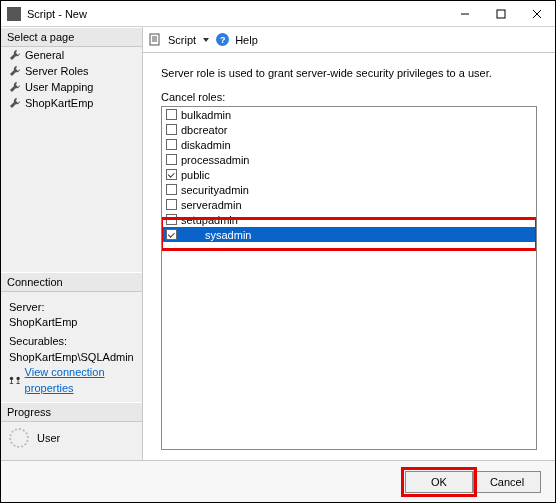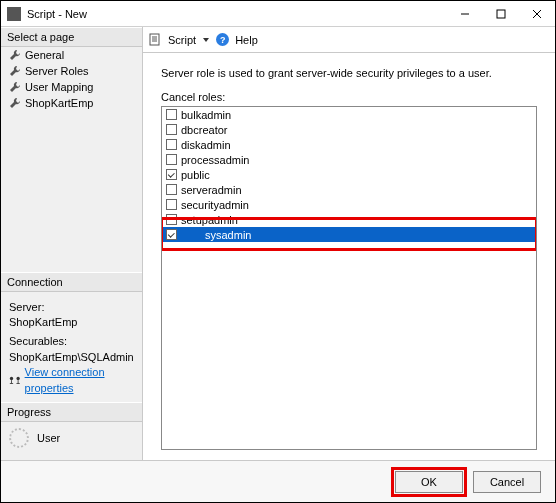--- a/index.html
+++ b/index.html
@@ -33,21 +33,21 @@
   .content { flex: 1; padding: 14px 18px 10px 18px; font-size: 11px; color: #000; overflow: hidden; display: flex; flex-direction: column; }
   .desc { margin-bottom: 12px; }
   .roles-label { margin-bottom: 3px; }
   .roles-box { flex: 1; border: 1px solid #888; background: #fff; overflow: auto; position: relative; }
   .role-row { display: flex; align-items: center; height: 15px; padding: 0 4px; font-size: 11px; }
   .role-row.selected { background: #0a63c8; color: #fff; gap: 24px; }
   .chk { width: 11px; height: 11px; border: 1px solid #666; background: #fff; margin-right: 4px; display: flex; align-items: center; justify-content: center; flex: 0 0 auto; }
   .chk.checked::after { content: ""; display: block; width: 5px; height: 3px; border-left: 1.5px solid #333; border-bottom: 1.5px solid #333; transform: rotate(-45deg) translate(0px,-1px); }
   .role-row.selected .chk { border-color: #666; }
   .highlight-box { position: absolute; border: 3px solid #e60000; pointer-events: none; }
-  .footer { height: 42px; border-top: 1px solid #c9c9c9; display: flex; align-items: center; justify-content: flex-end; padding: 16px 14px; gap: 10px; background: #f7f7f7; }
+  .footer { height: 42px; border-top: 1px solid #c9c9c9; display: flex; align-items: center; justify-content: flex-end; padding: 16px 14px; background: #f7f7f7; }
   .btn { min-width: 68px; height: 22px; border: 1px solid #888; background: #f0f0f0; font-size: 11px; display: flex; align-items: center; justify-content: center; }
   .ok-wrap { position: relative; }
   .ok-highlight { position: absolute; inset: -4px; border: 3px solid #e60000; pointer-events: none; }
 </style>
 </head>
 <body>
 
 <div class="window">
 
   <div class="titlebar">
@@ -162,25 +162,25 @@
             <div class="role-row">
               <span class="chk"></span>
               <span>processadmin</span>
             </div>
             <div class="role-row">
               <span class="chk checked"></span>
               <span>public</span>
             </div>
             <div class="role-row">
               <span class="chk"></span>
+              <span>securityadmin</span>
+            </div>
+            <div class="role-row">
+              <span class="chk"></span>
               <span>serveradmin</span>
-            </div>
-            <div class="role-row">
-              <span class="chk"></span>
-              <span>securityadmin</span>
             </div>
             <div class="role-row">
               <span class="chk"></span>
               <span>setupadmin</span>
             </div>
             <div class="role-row selected">
               <span class="chk checked"></span>
               <span>sysadmin</span>
             </div>
             <div class="highlight-box" style="left: -2px; right: -2px; top: 110px; height: 34px;"></div>

